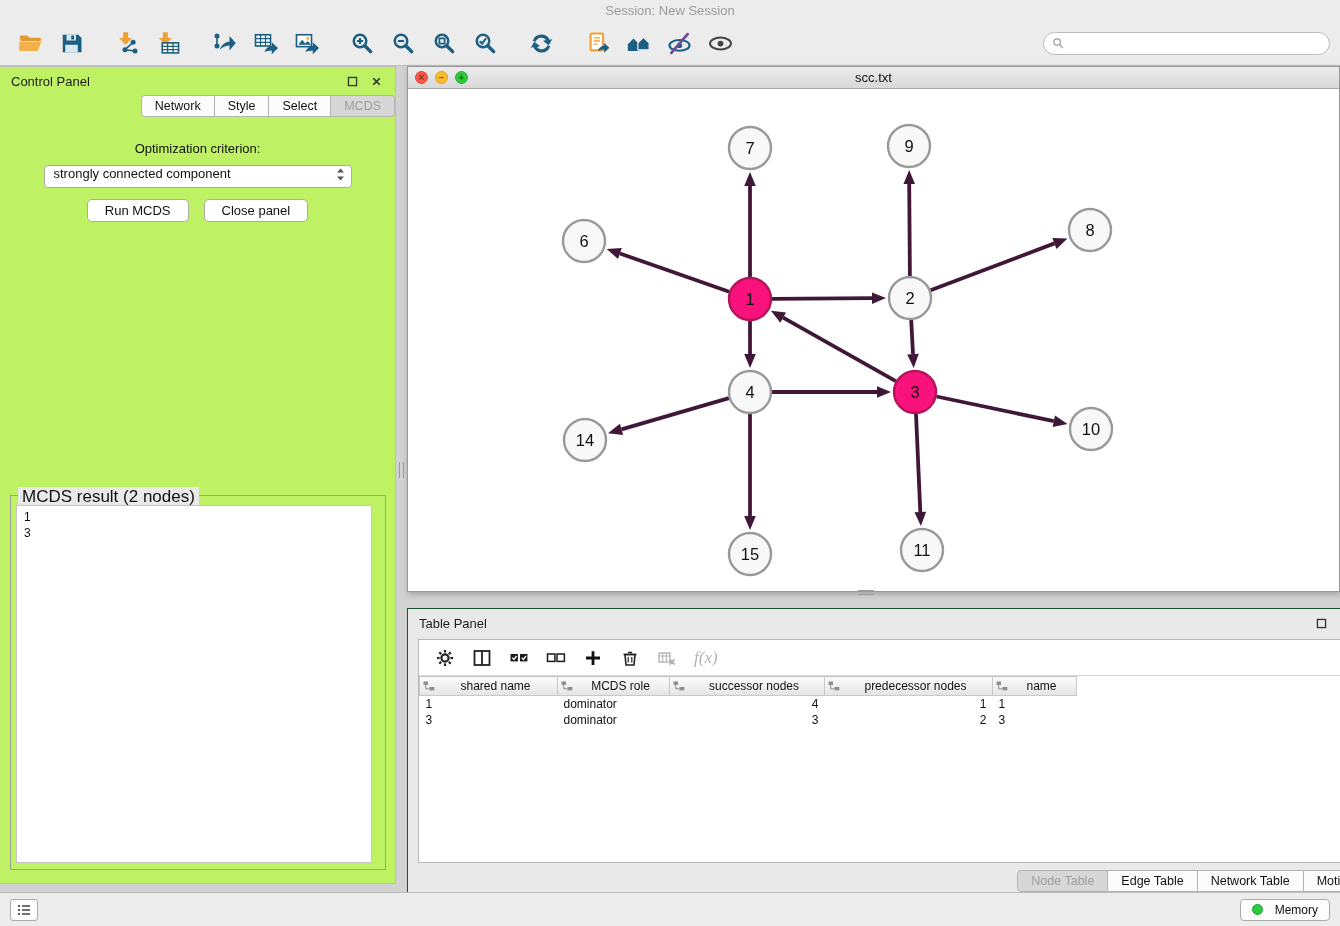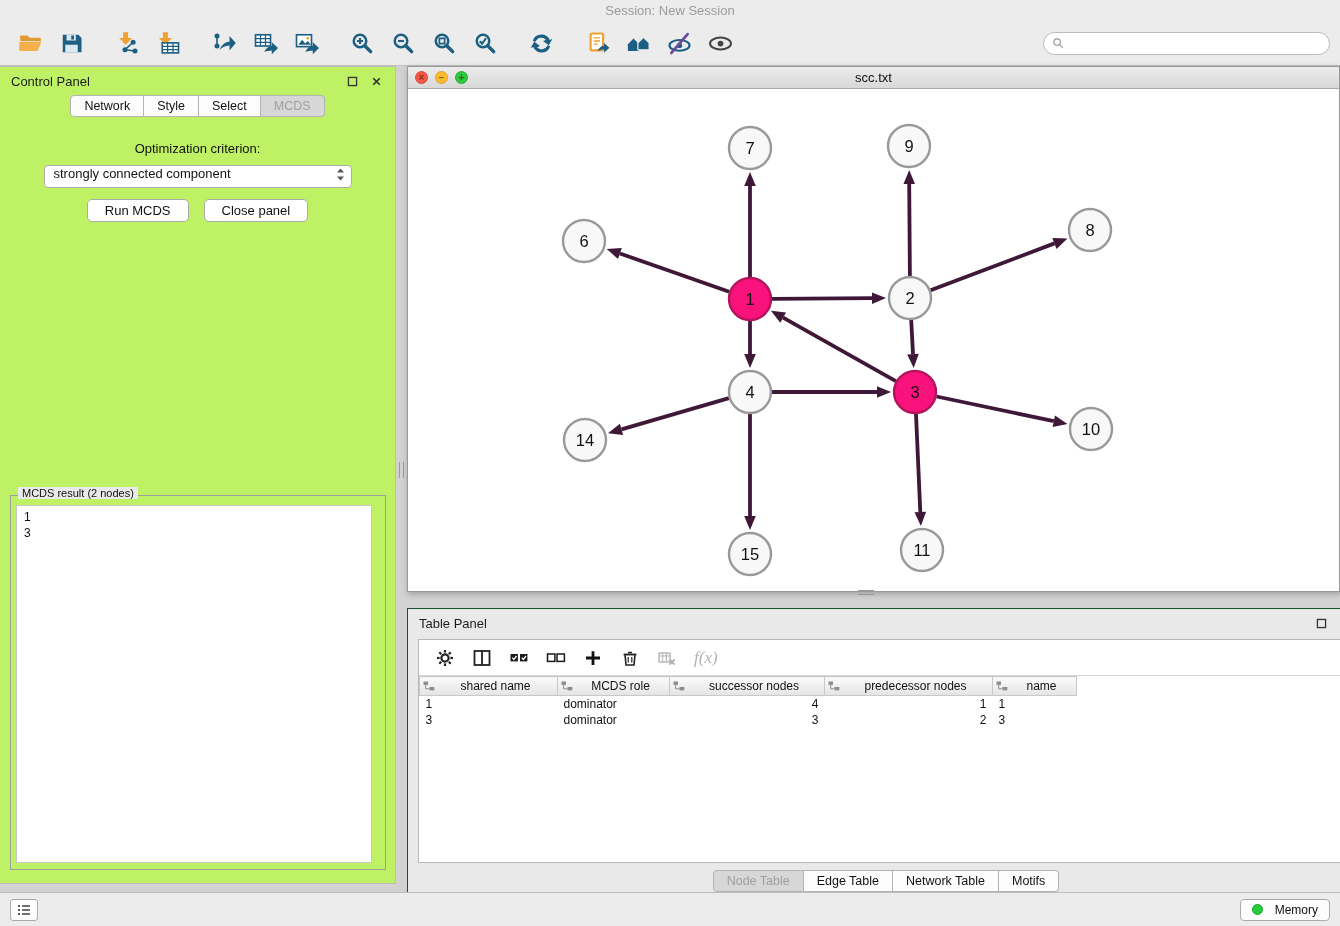--- a/index.html
+++ b/index.html
@@ -14,32 +14,32 @@
   .tb-sep{width:15px;height:36px}
   .search-box{margin-left:auto;width:287px;height:23px;border:1px solid #bcbcbc;border-radius:12px;background:#fff;display:flex;align-items:center;padding:0 8px;gap:5px}
   .search-ic{width:13px;height:13px;flex:0 0 auto}
   .search-input{border:none;outline:none;flex:1;font-size:12px;background:transparent;font-family:inherit}
 
   
   .control-panel{position:absolute;left:0;top:66px;width:396px;height:818px;background:#bef264;border:1px solid #bdbdbd;border-left:none}
   .panel-header{height:28px;display:flex;align-items:center;padding:0 11px;font-size:13px;color:#1c1c1c}
   .hdr-icons{margin-left:auto;display:flex;gap:9px;align-items:center}
   .hdr-btn{width:15px;height:15px;display:flex;align-items:center;justify-content:center}
-  .seg-tabs{display:flex;justify-content:center}
+  .seg-tabs{display:flex;justify-content:flex-end}
   .seg-tab{background:#fcfcfc;border:1px solid #b3b3b3;border-left:none;padding:3px 13px;font-size:12.5px;color:#111;white-space:nowrap;cursor:default}
   .seg-tab:first-child{border-left:1px solid #b3b3b3;border-radius:4px 0 0 4px}
   .seg-tab:last-child{border-radius:0 4px 4px 0}
   .seg-tab.active{background:#d7d7d7;color:#9f9f9f}
   .opt-label{text-align:center;margin-top:24px;font-size:13px}
   .dropdown{width:308px;height:23px;margin:9px auto 0;background:#fff;border:1px solid #ababab;border-radius:4px;display:flex;align-items:flex-start;padding:0 5px 0 9px;font-size:13px}
   .dd-arrows{margin-left:auto;width:11px;height:17px;flex:0 0 auto}
   .btn-row{display:flex;justify-content:center;gap:15px;margin-top:11px}
   .mac-btn{height:23px;padding:0 17px;background:#fff;border:1px solid #ababab;border-radius:5px;font-size:13px;font-family:inherit;color:#111}
   .result-group{position:absolute;left:10px;right:9px;top:428px;bottom:13px;border:1px solid #9f9f9f}
-  .group-legend{position:absolute;top:-9px;left:7px;background:#e9e9e9;padding:0 4px;font-size:11px}
+  .group-legend{position:absolute;top:-9px;left:7px;background:#e9e9e9;padding:0 4px;font-size:17px}
   .result-list{position:absolute;left:5px;right:13px;top:9px;bottom:6px;background:#fff;border:1px solid #c6c6c6;font-size:12px;padding:3px 7px;line-height:16px;overflow:hidden}
 
   
   .network-window{position:absolute;left:407px;top:66px;width:933px;height:526px;border:1px solid #999;background:#fff;box-shadow:1px 2px 6px rgba(0,0,0,.25)}
   .nw-titlebar{position:relative;height:22px;background:linear-gradient(#ececec,#d8d8d8);border-bottom:1px solid #a8a8a8;text-align:center;font-size:13px;line-height:21px;color:#111}
   .traffic{position:absolute;left:7px;top:4px;display:flex;gap:7px}
   .light{width:13px;height:13px;border-radius:50%;font-size:10px;line-height:11px;text-align:center;color:rgba(70,35,0,.65);font-weight:bold;cursor:default}
   .light.red{background:#f9564a;border:1px solid #d8473c}
   .light.yellow{background:#fbbd2e;border:1px solid #dfa123}
   .light.green{background:#2fc840;border:1px solid #27ab35}

